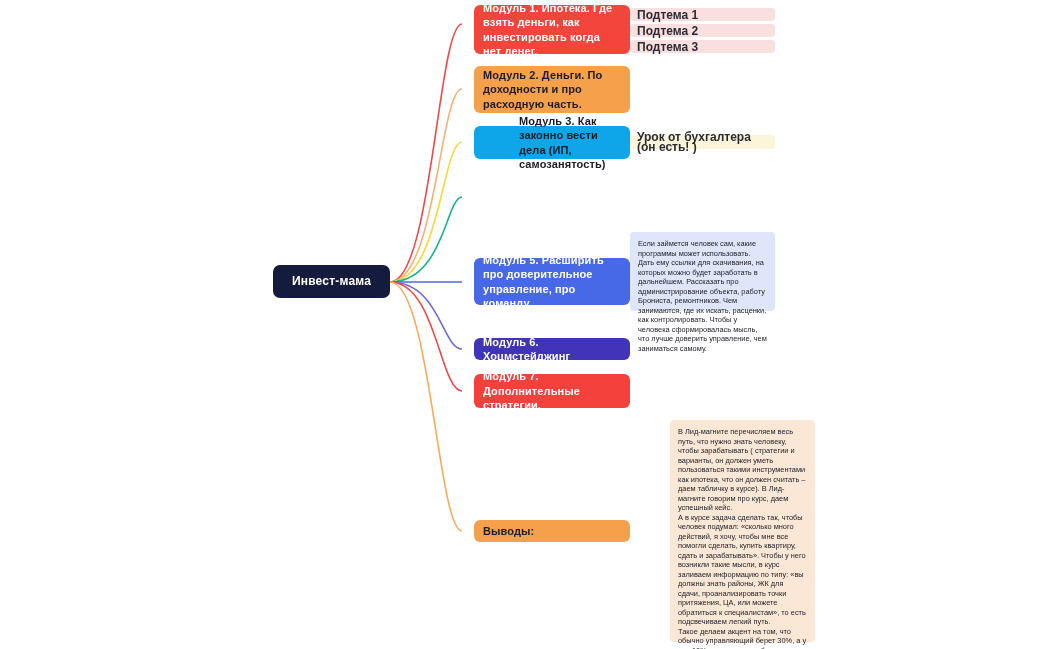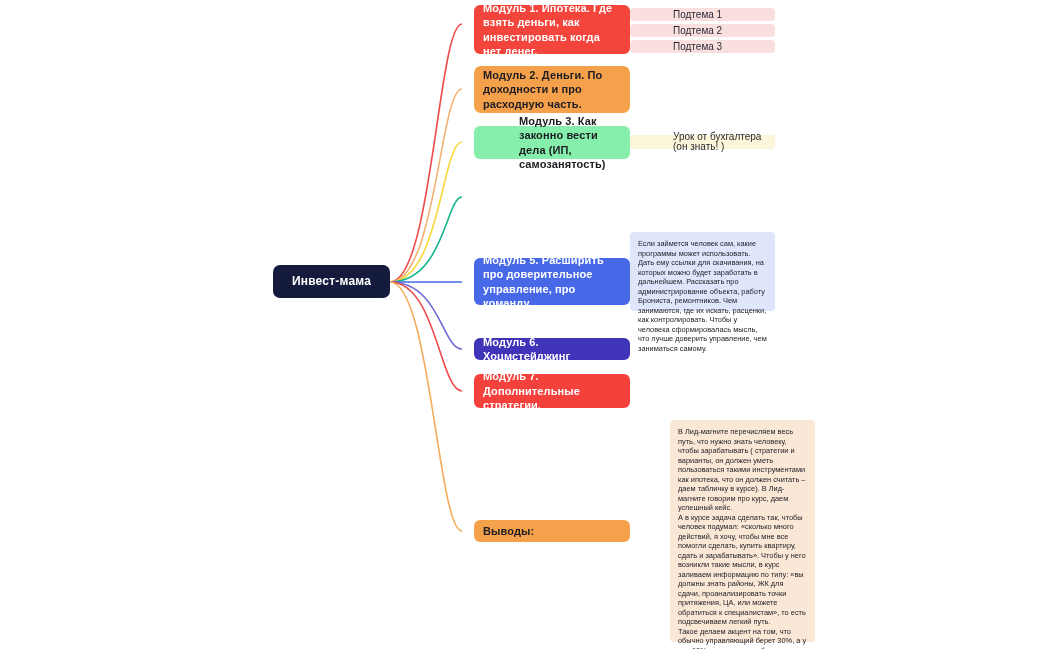--- a/index.html
+++ b/index.html
@@ -62,25 +62,24 @@
   .module.dark-text .node-label { color: #1c1c22; }
 
   
   .sub {
     left: 630px;
     width: 145px;
     padding: 4px 7px;
     border-radius: 4px;
   }
   .sub .sub-label {
-    font-size: 10px;
+    font-size: 12px;
     line-height: 10px;
     color: #2b2b33;
-    font-weight: normal;
-    margin-left: 36px;
+    font-weight: bold;
   }
   .note {
     left: 630px;
     width: 145px;
     padding: 7px 8px;
     border-radius: 4px;
     align-items: flex-start;
   }
   .note .note-text {
     font-size: 7.4px;
@@ -128,29 +127,29 @@
   <div class="node sub" style="top:8px; height:13px; background:#fadfdf;">
     <span class="sub-label">Подтема 1</span>
   </div>
   <div class="node sub" style="top:24px; height:13px; background:#fadfdf;">
     <span class="sub-label">Подтема 2</span>
   </div>
   <div class="node sub" style="top:40px; height:13px; background:#fadfdf;">
     <span class="sub-label">Подтема 3</span>
   </div>
 
-  <div class="node module dark-text" style="top:66px; height:47px; background:#f5a04a;border-radius:7px;">
+  <div class="node module dark-text" style="top:66px; height:47px; background:#f5a04a;">
     <span class="node-label">Модуль 2. Деньги. По доходности и про расходную часть.</span>
   </div>
 
-  <div class="node module dark-text" style="top:126px; height:33px; background:#86efac;padding-left:45px;">
+  <div class="node module dark-text" style="top:126px; height:33px; background:#0ea5e9;padding-left:45px;">
     <span class="node-label">Модуль 3. Как законно вести дела (ИП, самозанятость)</span>
   </div>
   <div class="node sub" style="top:135px; height:14px; background:#fbf6d9;">
-    <span class="sub-label">Урок от бухгалтера (он знать! )</span>
+    <span class="sub-label">Урок от бухгалтера (он есть! )</span>
   </div>
 
 
   <div class="node module" style="top:258px; height:47px; background:#4769e8;">
     <span class="node-label">Модуль 5. Расширить про доверительное управление, про команду.</span>
   </div>
   <div class="node note" style="top:232px; height:79px; background:#dfe5fb;">
     <span class="note-text"> Если займется человек сам, какие программы может использовать. Дать ему ссылки для скачивания, на которых можно будет заработать в дальнейшем. Рассказать про администрирование объекта, работу Брониста, ремонтников. Чем занимаются, где их искать, расценки, как контролировать. Чтобы у человека сформировалась мысль, что лучше доверить управление, чем заниматься самому.</span>
   </div>
 

